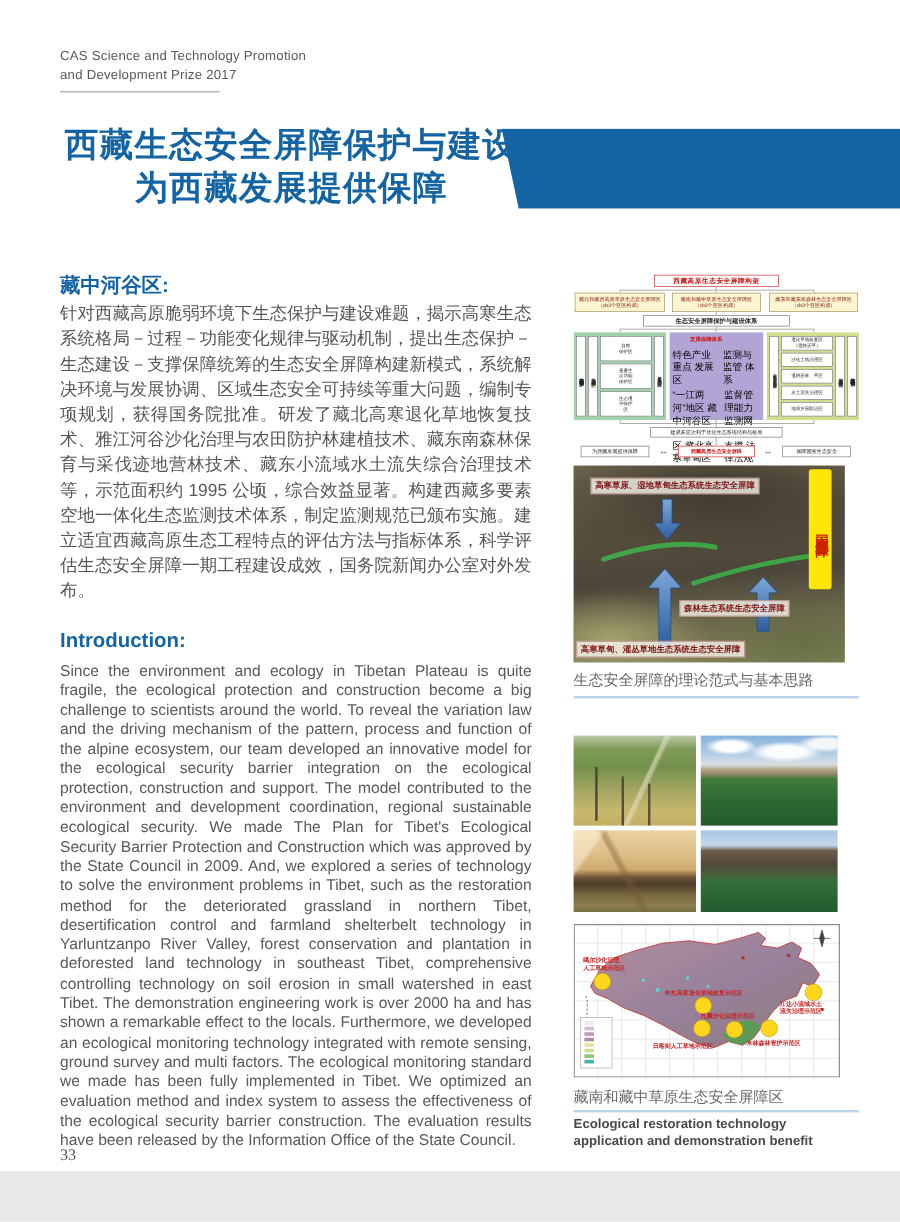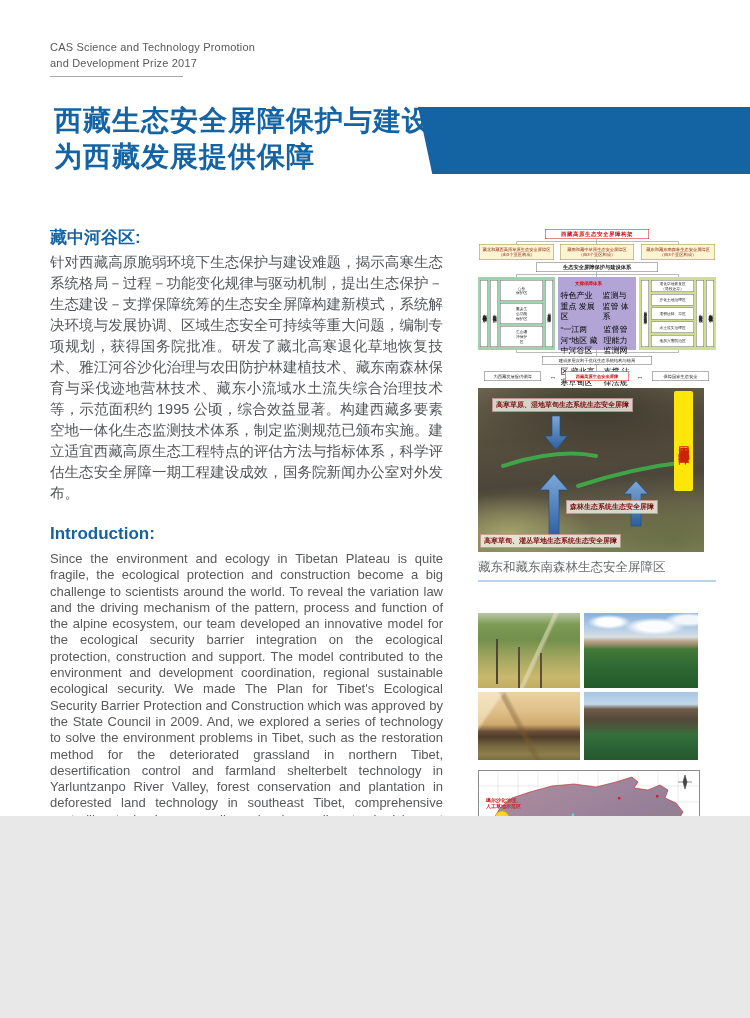--- a/index.html
+++ b/index.html
@@ -1,25 +1,25 @@
 <!DOCTYPE html>
 <html><head>
 <meta charset="utf-8">
 <style>
   * { margin:0; padding:0; box-sizing:border-box; }
   html,body { background:#e8e8e8; }
   body { font-family:"Liberation Sans","DejaVu Sans",sans-serif; }
-  .page { position:relative; width:750px; height:816px; background:#ffffff; margin:0 auto; overflow:hidden; }
+  .page { position:relative; width:750px; height:976px; background:#ffffff; margin:0 auto; overflow:hidden; }
 
   
   .kicker { position:absolute; left:50px; top:40px; font-size:11px; line-height:15.5px; color:#58595b; letter-spacing:.2px; }
   .kicker-rule { position:absolute; left:50px; top:76px; width:133px; height:1px; background:#a7a9ac; }
 
   
-  .title { position:absolute; left:54px; top:103px; color:#1464a4; font-size:28px; line-height:36px; font-weight:bold; letter-spacing:1px; }
+  .title { position:absolute; left:54px; top:103px; color:#1464a4; font-size:28px; line-height:36px; font-weight:bold; letter-spacing:1px;text-align:center; }
   .blue-slab { position:absolute; left:418px; top:107px; width:332px; height:67px; background:#1464a4;
     clip-path:polygon(0 0,100% 0,100% 100%,4.3% 100%); }
 
   
   .h-blue { position:absolute; left:50px; color:#1464a4; font-weight:bold; font-size:17px; }
   .zh-body { position:absolute; left:50px; top:252px; width:393px; font-size:14.5px; line-height:21px; color:#54565a; text-align:justify; }
   .en-body { position:absolute; left:50px; top:551px; width:393px; font-size:13px; line-height:16.3px; color:#58595b; text-align:justify; }
   .pageno { position:absolute; left:50px; top:955px; font-size:13.5px; color:#55565a; font-family:"Liberation Serif","DejaVu Serif",serif; }
 
   
@@ -209,21 +209,21 @@
       <path d="M74,28 L82,28 L82,48 L89,48 L78,62 L67,48 L74,48 Z" fill="url(#arr)" stroke="#1d4f8a" stroke-width=".6"></path>
       <path d="M71,150 L71,102 L62,102 L76,86 L90,102 L81,102 L81,150 Z" fill="url(#arr)" stroke="#1d4f8a" stroke-width=".6"></path>
       <path d="M153,138 L153,106 L146,106 L158,93 L170,106 L163,106 L163,138 Z" fill="url(#arr)" stroke="#1d4f8a" stroke-width=".6"></path>
     </svg>
     <div class="t-label" style="left:14px;top:10px;">高寒草原、湿地草甸生态系统生态安全屏障</div>
     <div class="t-label" style="left:88px;top:112px;">森林生态系统生态安全屏障</div>
     <div class="t-label" style="left:2px;top:146px;">高寒草甸、灌丛草地生态系统生态安全屏障</div>
     <div class="t-banner">国家生态安全屏障</div>
   </figure>
 
-  <div class="cap-zh" style="top:559px;">藏东和藏东南森林生态安全屏障区</div>
+  <div class="cap-zh" style="top:559px;">生态安全屏障的理论范式与基本思路</div>
   <div class="cap-rule" style="top:580px;"></div>
 
   <div class="pgrid">
     <div class="ph ph1"></div>
     <div class="ph ph2"></div>
     <div class="ph ph3"></div>
     <div class="ph ph4"></div>
   </div>
 
   <figure class="mapfig">
@@ -285,14 +285,15 @@
       </g>
       <g stroke="#444" stroke-width=".6">
         <path d="M207,5 L209,12 L207,19 L205,12 Z" fill="#444"></path>
         <path d="M200,12 L214,12"></path>
       </g>
     </svg>
   </figure>
 
   <div class="cap-zh" style="top:906px;">藏南和藏中草原生态安全屏障区</div>
   <div class="cap-rule" style="top:925px;"></div>
+  <div class="cap-en" style="top:930px;">Ecological restoration technology application and demonstration benefit</div>
 
 </div>
 
 </body></html>

